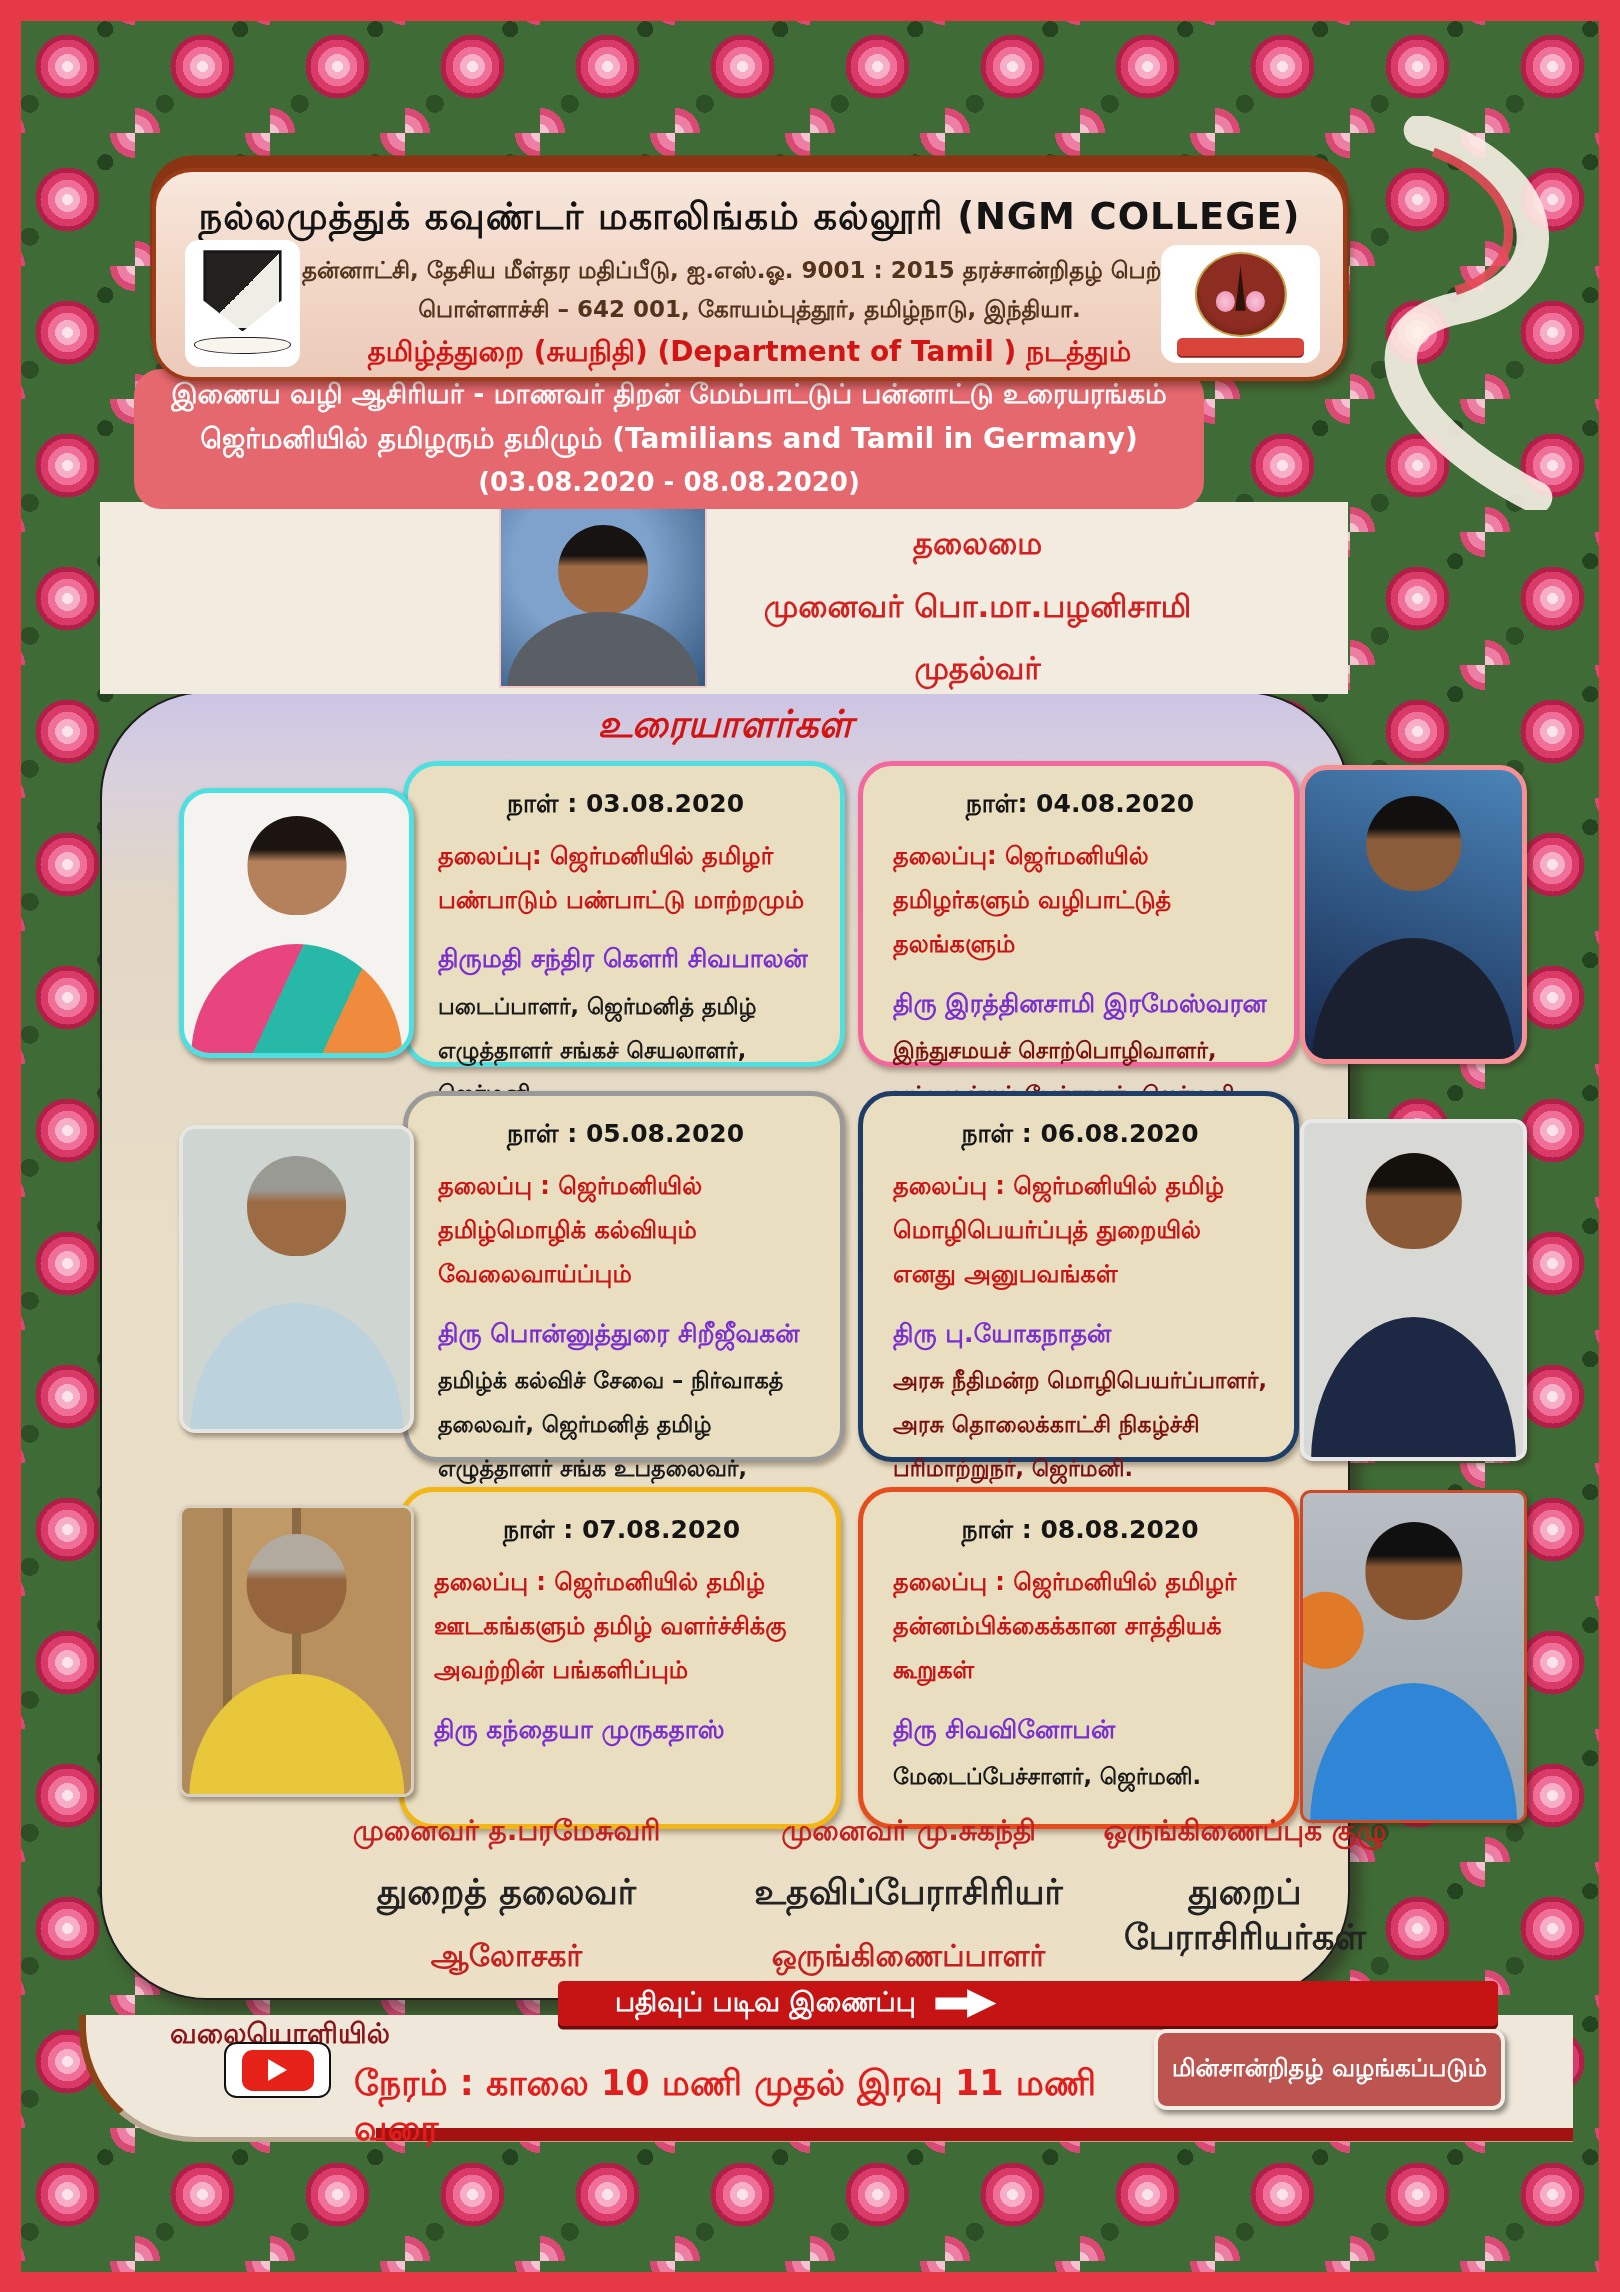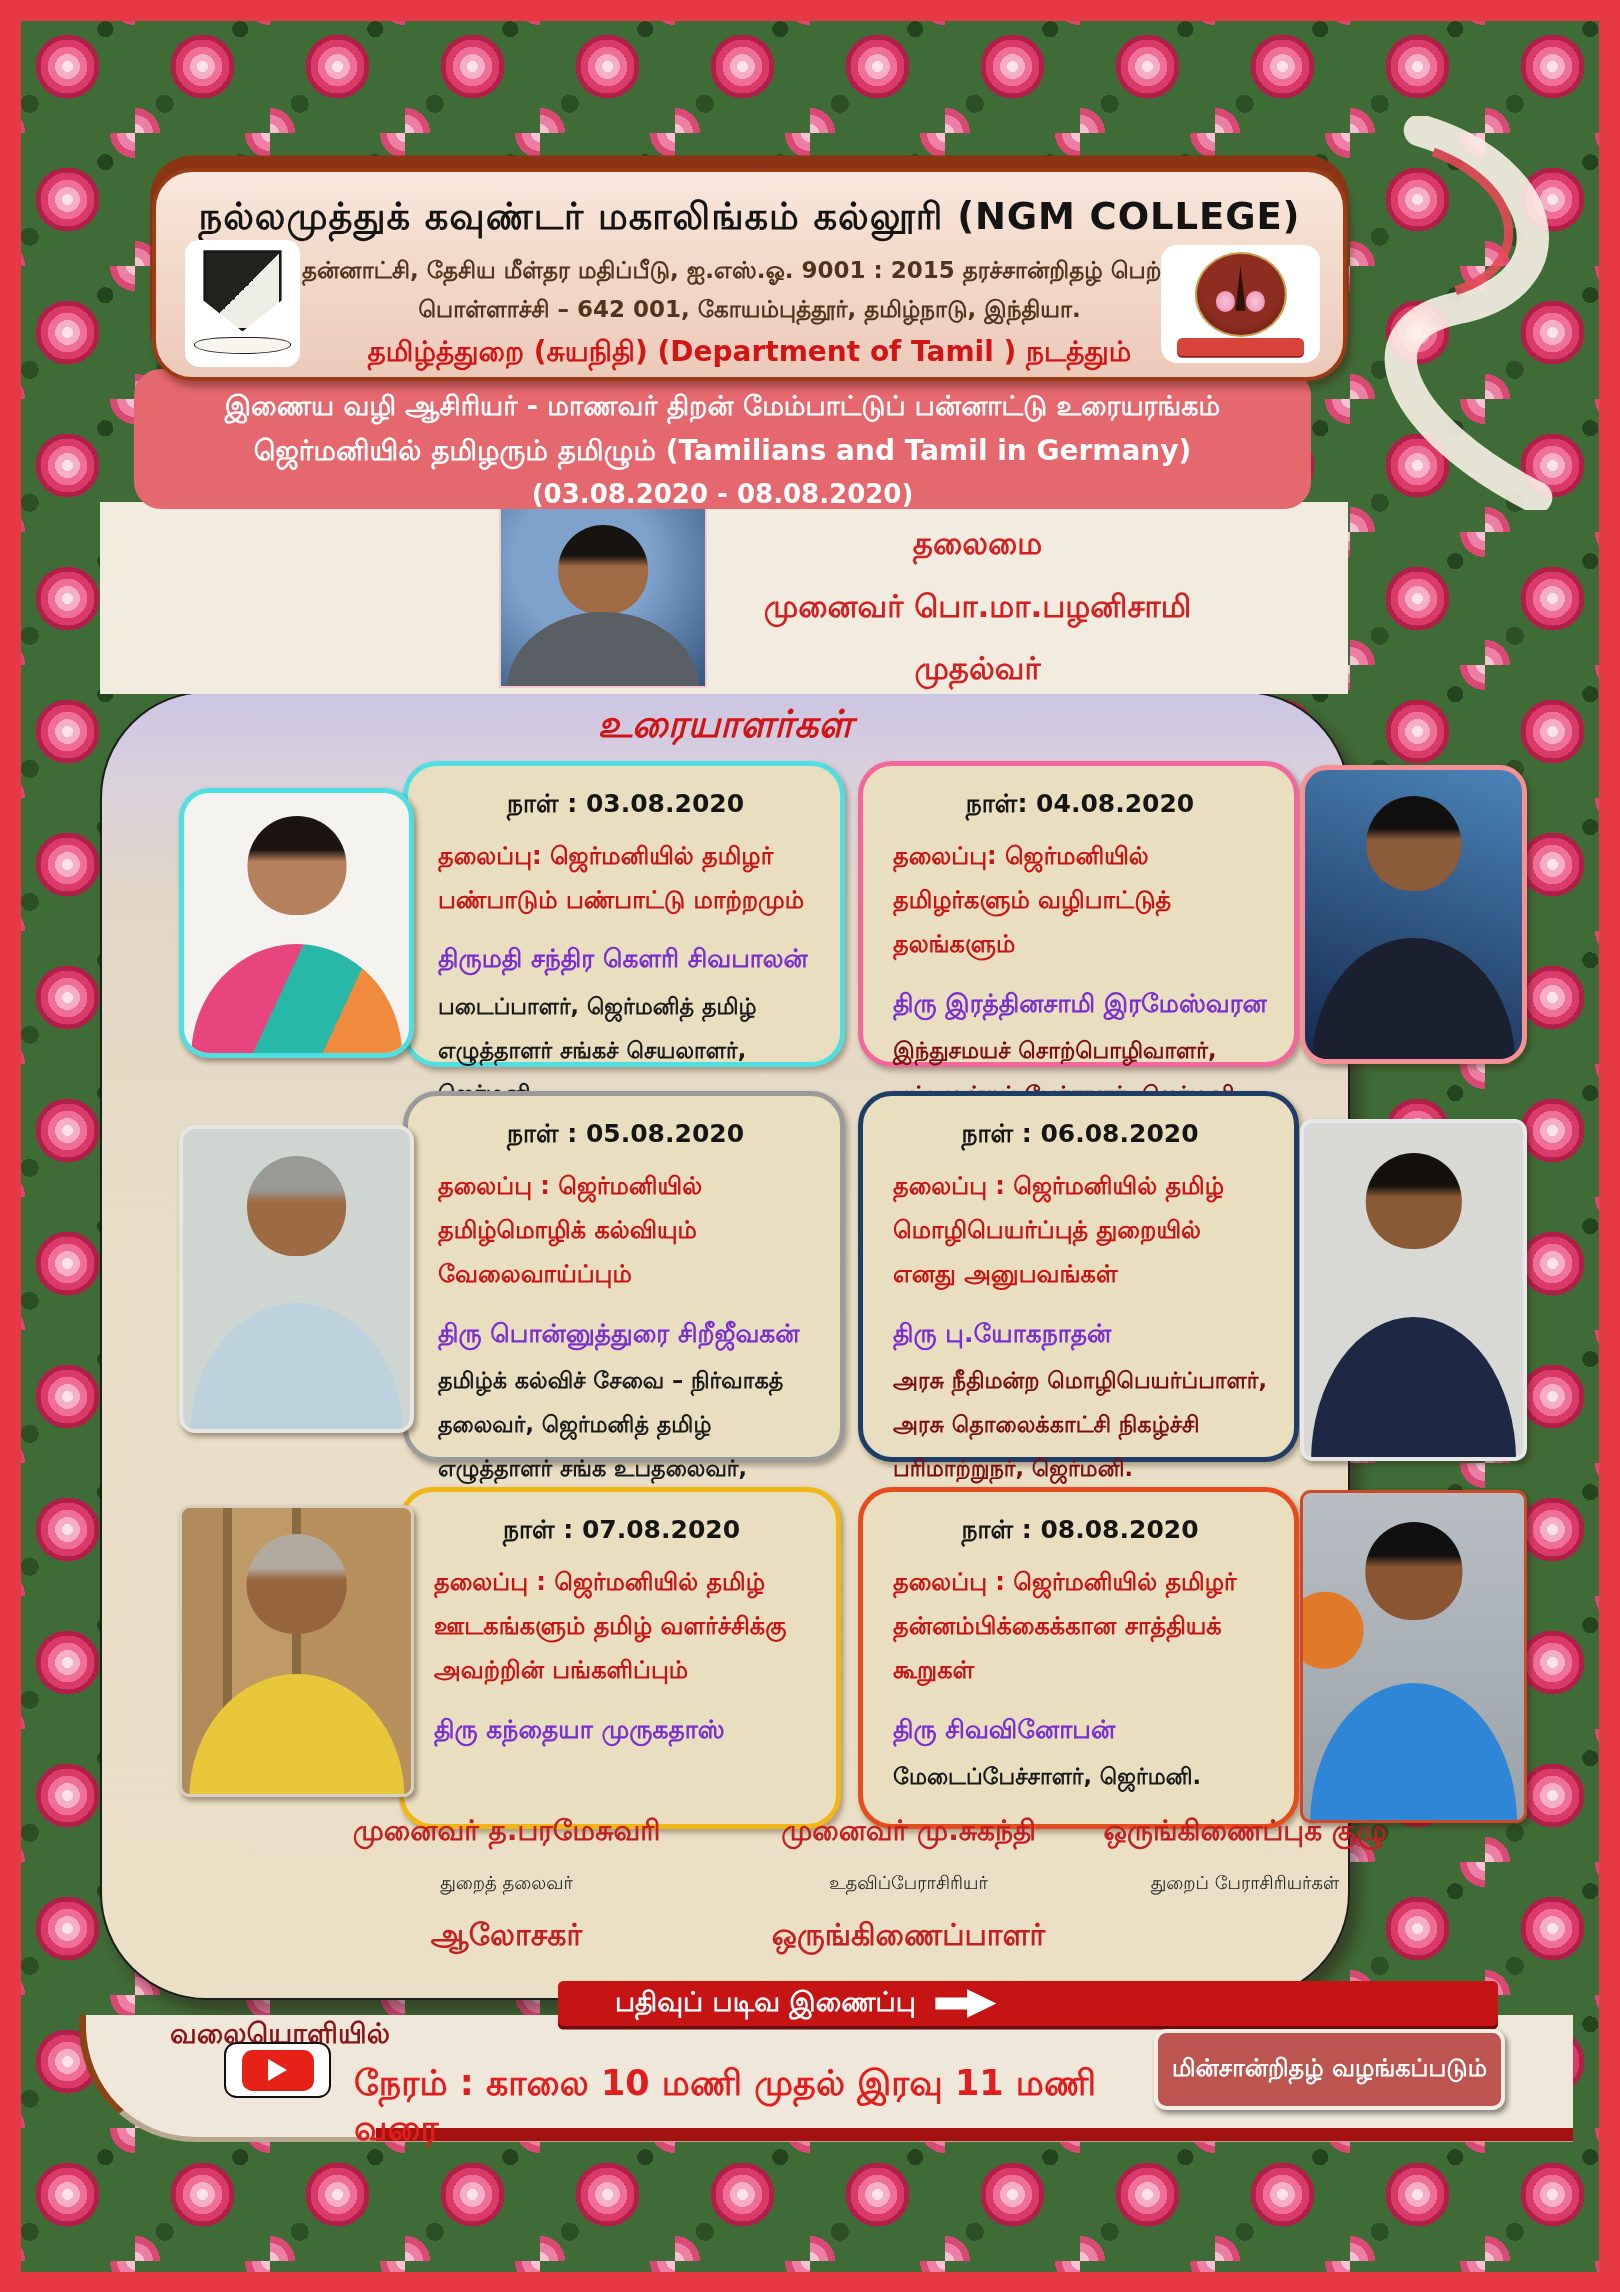--- a/index.html
+++ b/index.html
@@ -41,24 +41,24 @@
   .emb-tower { position:absolute; left:50%; top:14%; transform:translateX(-50%); width:16%; height:56%;
     background:#2c1208; clip-path:polygon(50% 0,86% 100%,14% 100%); }
   .emb-lotus-l, .emb-lotus-r { position:absolute; top:46%; width:22%; height:26%; border-radius:50%;
     background:radial-gradient(#f8c6d8, #e88bb0); }
   .emb-lotus-l { left:22%; } .emb-lotus-r { right:22%; }
   .emb-ribbon { position:absolute; left:10%; bottom:6%; width:80%; height:15%;
     background:#d8433a; border-radius:5.4px; box-shadow:0 1.8px 0 #8a1f18; }
 
   
   .banner {
-    position:absolute; left:134px; top:369px; width:1177px; height:140px;
+    position:absolute; left:134px; top:369px; width:1070px; height:140px;
     background:#e5686e; border-radius:27px; z-index:5;
     display:flex; flex-direction:column; align-items:center; justify-content:flex-end;
-    padding-bottom:0; gap:9px;
+    padding-bottom:12px; gap:9px;
   }
   .bl1 { color:#fff; font-weight:bold; font-size:27px; }
   .bl2 { color:#fff; font-weight:bold; font-size:28px; }
   .bl3 { color:#fff; font-weight:bold; font-size:26px; }
 
   
   .principal-strip { position:absolute; left:100px; top:502px; width:1248px; height:192px;
     background:#f1ecdf; z-index:4; }
   .chair-photo { position:absolute; left:399px; top:5.4px; width:208px; height:181px;
     border:2.7px solid #f2caca; background:radial-gradient(circle at 40% 30%, #7fa2cc 0 40%, #33567e 100%); overflow:hidden; }
@@ -109,21 +109,21 @@
   .photo5 { left:179px; top:1505px; width:235px; height:292px; border:3.6px solid #d9cfc0; border-radius:10.7px;
     background:linear-gradient(90deg,#b08a5a 0 18%, #8a6a42 18% 22%, #c09a66 22% 48%, #8a6a42 48% 52%, #b8905e 52%);
     --hair:#b2aa9e; --skin:#96653e; --shirt:#e8c83a; }
   .photo6 { left:1300px; top:1490px; width:227px; height:333px; border:3.6px solid #cc4a2a; border-radius:10.7px;
     background:radial-gradient(circle at 10% 42%, #e07a28 0 38px, rgba(0,0,0,0) 39px), linear-gradient(#b8bec4,#9aa2a8);
     --hair:#101010; --skin:#8a5632; --shirt:#2f86d6; }
 
   
   .org { position:absolute; text-align:center; z-index:6; }
   .org .o-name { color:#c42020; font-weight:bold; font-size:28px; }
-  .org .o-role { color:#232323; font-weight:normal; font-size:18px; margin-top:21.5px; }
+  .org .o-role { color:#232323; font-weight:bold; font-size:35px; margin-top:21.5px; }
   .org .o-duty { color:#c42020; font-weight:bold; font-size:30px; margin-top:21.5px; }
   .org1 { left:296px;  top:1814px; width:421px; }
   .org2 { left:716px;  top:1814px; width:385px; }
   .org3 { left:1097px; top:1814px; width:296px; }
 
   
   .reg-bar { position:absolute; left:558px; top:1981px; width:940px; height:45px;
     background:#c61414; border-radius:5.4px; z-index:8; display:flex; align-items:center;
     padding-left:57px; gap:19.7px; box-shadow:0 3.6px 0 #6d0b0b; cursor:pointer; }
   .reg-label { color:#fff; font-weight:bold; font-size:27px; }

